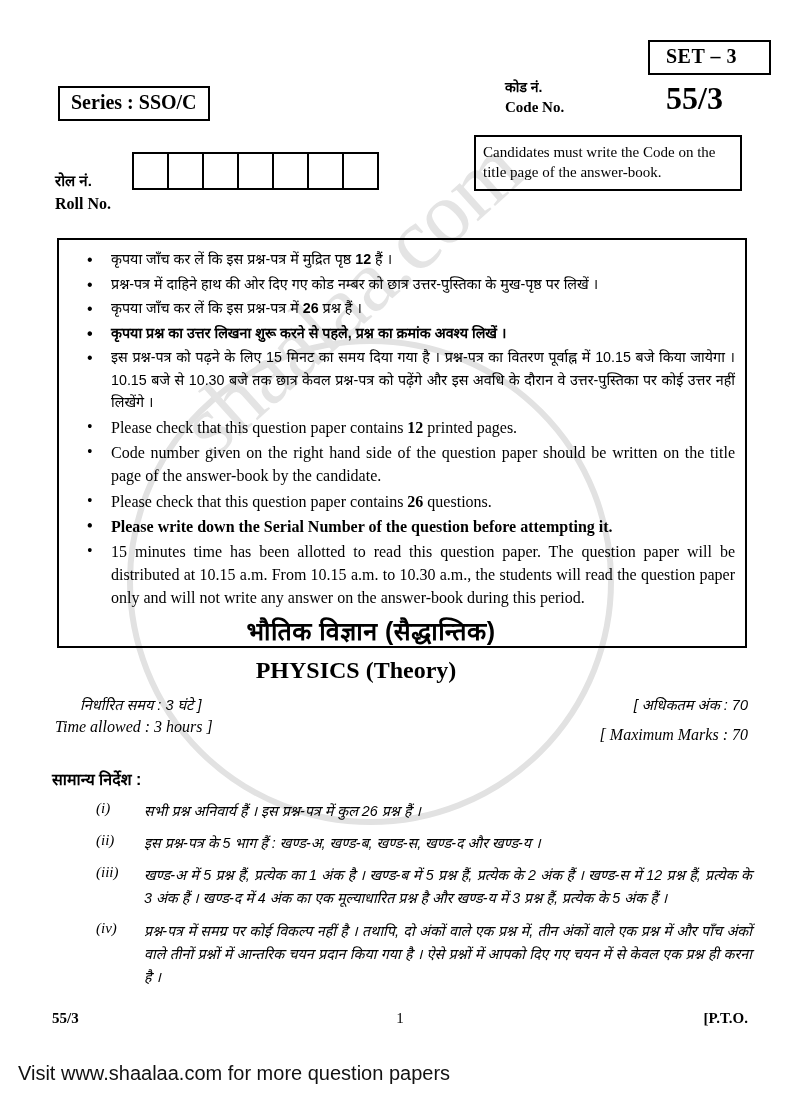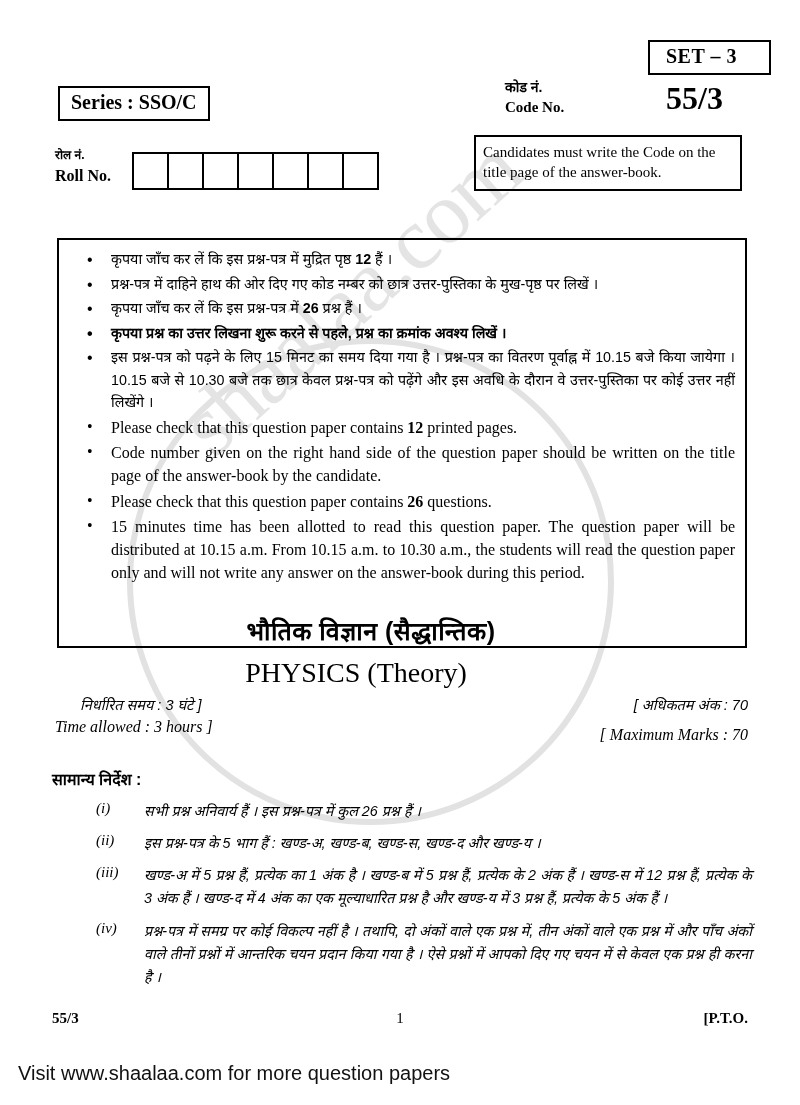--- a/index.html
+++ b/index.html
@@ -88,21 +88,21 @@
     font-weight: bold;
   }
 
   
   .roll-label {
     left: 55px; top: 147px;
     font-size: 16px;
     font-weight: bold;
     line-height: 1.45;
   }
-  .roll-label .hi { font-family: "Liberation Sans", sans-serif; font-size: 12px; }
+  .roll-label .hi { font-family: "Liberation Sans", sans-serif; font-size: 15px; margin-top: 23px; }
   .roll-grid {
     left: 132px; top: 152px;
     display: flex;
     border: 2px solid #000;
   }
   .roll-cell {
     width: 33px;
     height: 34px;
     border-right: 2px solid #000;
   }
@@ -180,22 +180,22 @@
     font-family: "Liberation Sans", sans-serif;
     font-weight: bold;
     font-size: 25px;
     letter-spacing: 0.5px;
   }
   .title-en {
     left: 0; top: 657px;
     width: 712px;
     text-align: center;
     font-family: "Liberation Serif", serif;
-    font-weight: normal;
-    font-size: 28px;
+    font-weight: bold;
+    font-size: 24px;
   }
 
   
   .time-hi-l {
     left: 69px; top: 694px;
     font-family: "Liberation Sans", sans-serif;
     font-size: 14.5px;
     font-style: italic;
     margin-left: 11px;
   }
@@ -328,20 +328,21 @@
           <li class="hi-item">कृपया जाँच कर लें कि इस प्रश्न-पत्र में मुद्रित पृष्ठ <span class="b">12</span> हैं ।</li>
           <li class="hi-item">प्रश्न-पत्र में दाहिने हाथ की ओर दिए गए कोड नम्बर को छात्र उत्तर-पुस्तिका के मुख-पृष्ठ पर लिखें ।</li>
           <li class="hi-item">कृपया जाँच कर लें कि इस प्रश्न-पत्र में <span class="b">26</span> प्रश्न हैं ।</li>
           <li class="hi-item bold">कृपया प्रश्न का उत्तर लिखना शुरू करने से पहले, प्रश्न का क्रमांक अवश्य लिखें ।</li>
           <li class="hi-item">इस प्रश्न-पत्र को पढ़ने के लिए 15 मिनट का समय दिया गया है । प्रश्न-पत्र का वितरण पूर्वाह्न में 10.15 बजे किया जायेगा । 10.15 बजे से 10.30 बजे तक छात्र केवल प्रश्न-पत्र को पढ़ेंगे और इस अवधि के दौरान वे उत्तर-पुस्तिका पर कोई उत्तर नहीं लिखेंगे ।</li>
         </ul>
       <ul class="instr-list" id="instr-list-en">
           <li class="en-item">Please check that this question paper contains <span class="b">12</span> printed pages.</li>
           <li class="en-item just">Code number given on the right hand side of the question paper should be written on the title page of the answer-book by the candidate.</li>
           <li class="en-item">Please check that this question paper contains <span class="b">26</span> questions.</li>
+          <li class="en-item bold">Please write down the Serial Number of the question before attempting it.</li>
           <li class="en-item just">15 minutes time has been allotted to read this question paper. The question paper will be distributed at 10.15 a.m. From 10.15 a.m. to 10.30 a.m., the students will read the question paper only and will not write any answer on the answer-book during this period.</li>
         </ul>
     </div>
 
     <div class="abs title-hi">भौतिक विज्ञान (सैद्धान्तिक)</div>
     <div class="abs title-en">PHYSICS (Theory)</div>
 
     <div class="abs time-hi-l">निर्धारित समय : 3 घंटे ]</div>
     <div class="abs time-hi-r">[ अधिकतम अंक : 70</div>
     <div class="abs time-en-l">Time allowed : 3 hours ]</div>

